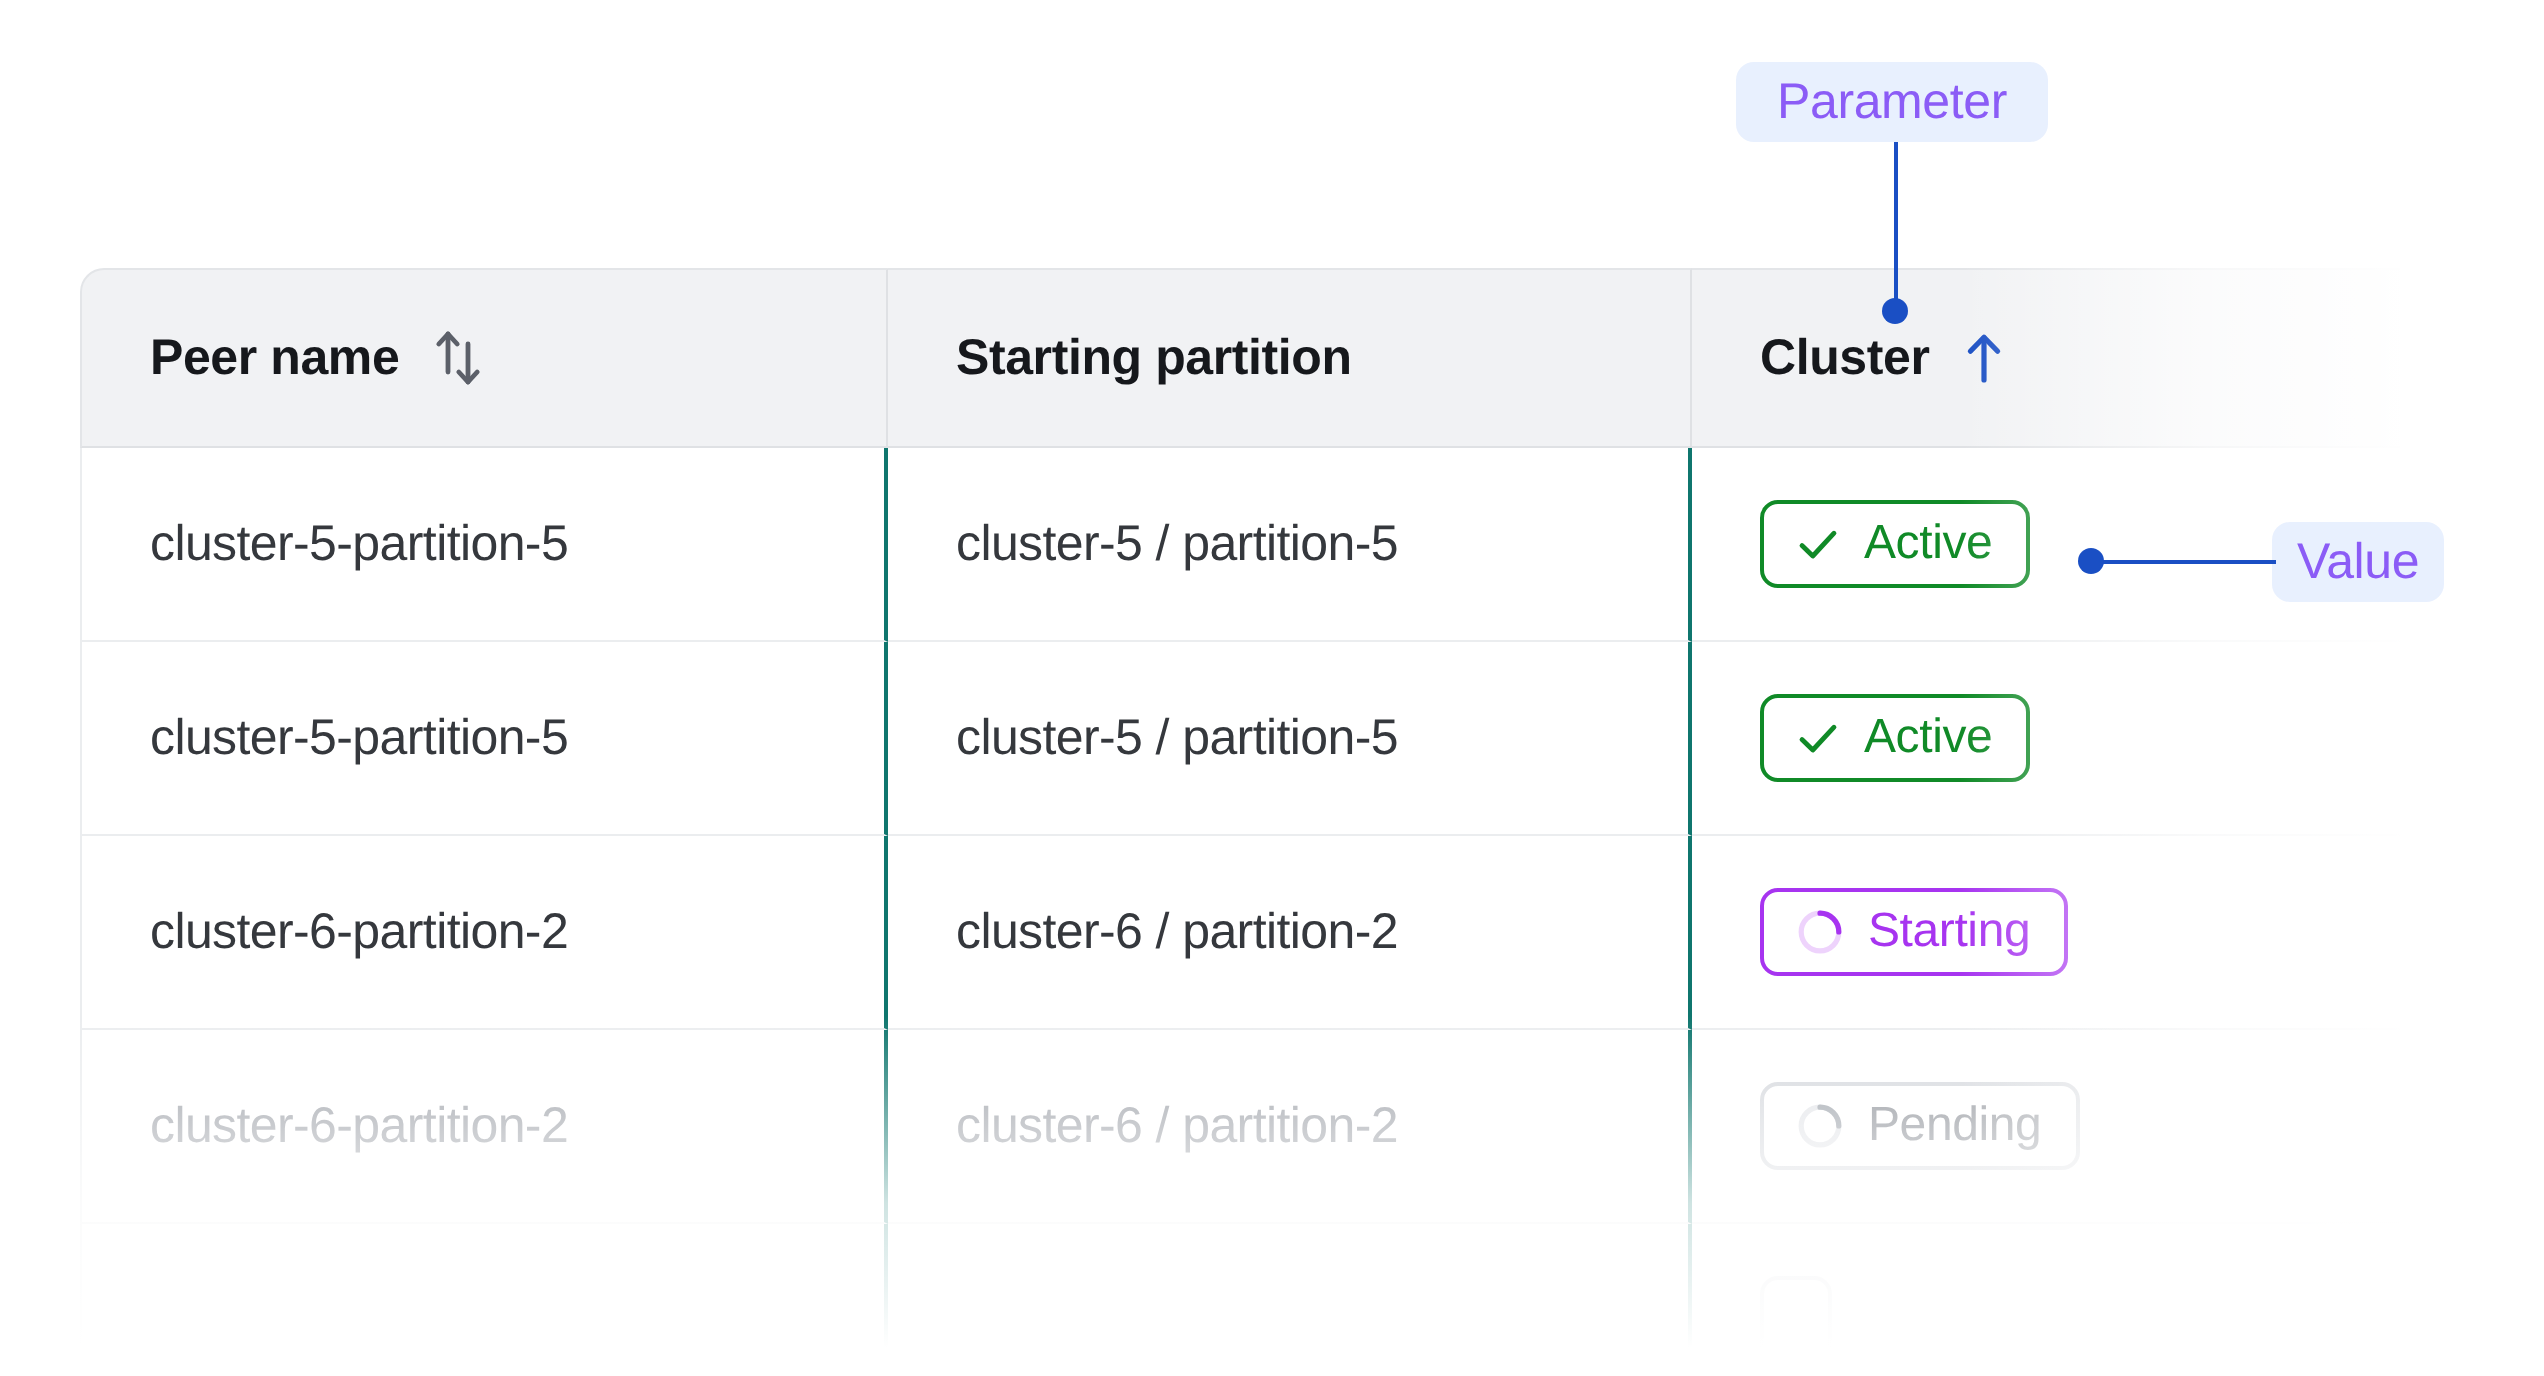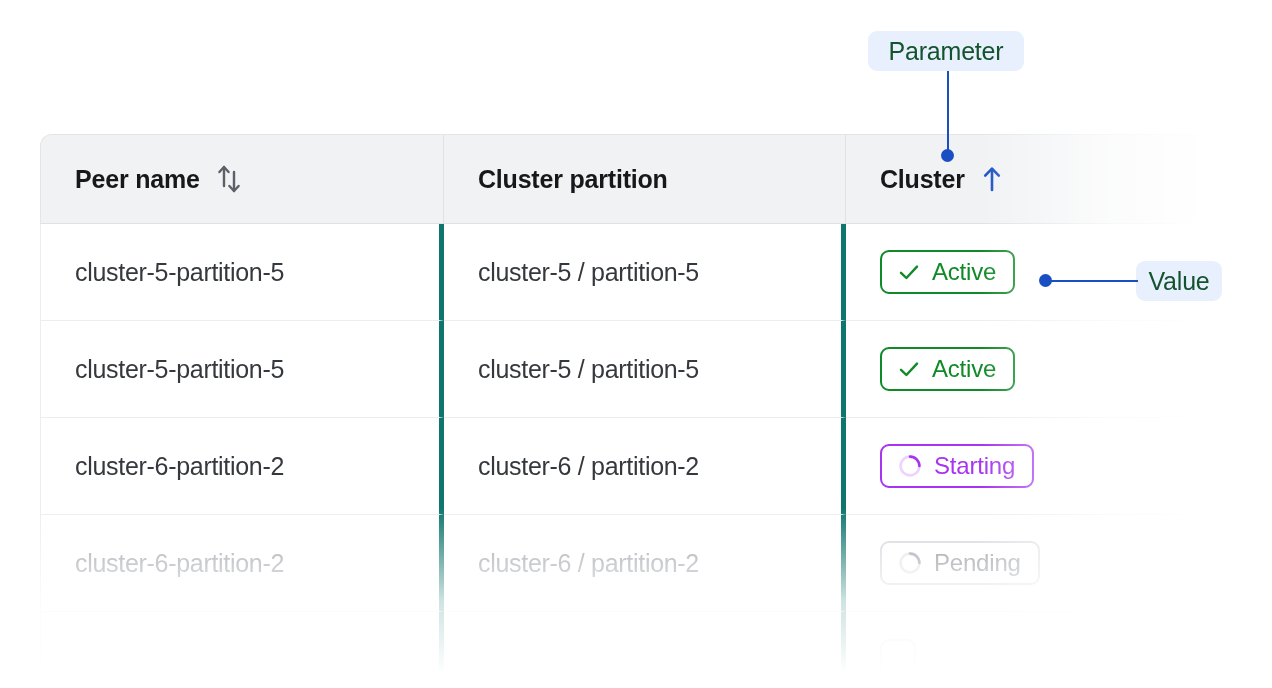--- a/index.html
+++ b/index.html
@@ -64,21 +64,21 @@
     align-items: center;
     gap: 16px;
   }
 
   
   #data-table tbody td {
     height: 96px;
     padding: 0 0 0 34px;
     vertical-align: middle;
     border-bottom: 1px solid #ebedef;
-    border-right: 5px solid #0f766e;
+    border-right: 2px solid #0f766e;
     font-size: 25px;
     font-weight: normal;
     color: #35383d;
     letter-spacing: -0.3px;
     white-space: nowrap;
     background: #ffffff;
   }
   #data-table tbody td:first-child {
     border-left: 1px solid #ebedef;
   }
@@ -135,21 +135,21 @@
     width: 1232px;
     height: 180px;
     background: linear-gradient(to bottom, rgba(255,255,255,0) 0%, rgba(255,255,255,0.80) 52%, #ffffff 92%);
     pointer-events: none;
   }
 
   
   .callout {
     position: absolute;
     background: #e8f0fe;
-    color: #14532d;
+    color: #8b5cf6;
     font-size: 25px;
     letter-spacing: -0.2px;
     border-radius: 9px;
     display: flex;
     align-items: center;
     justify-content: center;
     white-space: nowrap;
   }
   #callout-parameter {
     left: 868px;
@@ -197,21 +197,21 @@
                 <path d="M8 3 V22" stroke="#5c6069" stroke-width="2.4" stroke-linecap="round"></path>
                 <path d="M3.4 8 L8 3 L12.6 8" stroke="#5c6069" stroke-width="2.4" stroke-linecap="round" stroke-linejoin="round"></path>
                 <path d="M18 8 V27" stroke="#5c6069" stroke-width="2.4" stroke-linecap="round"></path>
                 <path d="M13.4 22 L18 27 L22.6 22" stroke="#5c6069" stroke-width="2.4" stroke-linecap="round" stroke-linejoin="round"></path>
               </svg>
             </span>
           </div>
         </th>
         <th>
           <div class="th-inner">
-            <span>Cluster partition</span>
+            <span>Starting partition</span>
           </div>
         </th>
         <th>
           <div class="th-inner">
             <span>Cluster</span>
             <span>
               <svg class="sort-up" viewBox="0 0 22 30" fill="none">
                 <path d="M11 26 V5" stroke="#1a4fc4" stroke-width="2.6" stroke-linecap="round"></path>
                 <path d="M4.2 11.6 L11 4.6 L17.8 11.6" stroke="#1a4fc4" stroke-width="2.6" stroke-linecap="round" stroke-linejoin="round"></path>
               </svg>

